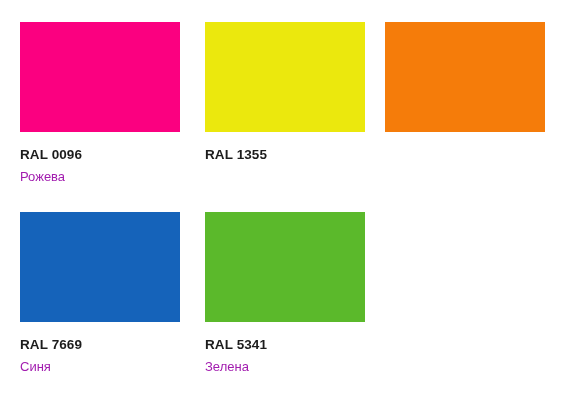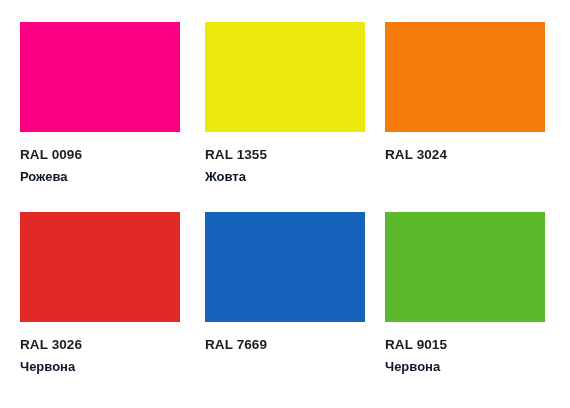--- a/index.html
+++ b/index.html
@@ -47,58 +47,52 @@
     font-weight: bold;
     color: #1c1c1c;
     letter-spacing: 0.1px;
     line-height: 1.1;
     white-space: nowrap;
   }
 
   .swatch-name {
     margin-top: 7px;
     font-size: 13px;
-    font-weight: bold;
-    color: #0f172a;
+    font-weight: normal;
+    color: #a21caf;
     line-height: 1.15;
     white-space: nowrap;
   }
 </style>
 </head>
 <body style="background-color: rgb(255, 255, 255);">
 
 <div class="swatch-board">
 
   <div class="swatch-card">
     <div class="swatch-chip" style="background-color: rgb(251, 0, 128);"></div>
     <div class="swatch-code">RAL 0096</div>
     <div class="swatch-name">Рожева</div>
   </div>
 
   <div class="swatch-card">
     <div class="swatch-chip" style="background-color: rgb(235, 232, 13);"></div>
     <div class="swatch-code">RAL 1355</div>
-    <div class="swatch-name">Жовта</div>
   </div>
 
   <div class="swatch-card">
     <div class="swatch-chip" style="background-color: rgb(245, 124, 10);"></div>
-    <div class="swatch-code">RAL 3024</div>
   </div>
 
-  <div class="swatch-card">
-    <div class="swatch-chip" style="background-color: rgb(225, 42, 38);"></div>
-    <div class="swatch-code">RAL 3026</div>
-    <div class="swatch-name">Червона</div>
-  </div>
 
   <div class="swatch-card">
     <div class="swatch-chip" style="background-color: rgb(21, 99, 186);"></div>
     <div class="swatch-code">RAL 7669</div>
+    <div class="swatch-name">Синя</div>
   </div>
 
   <div class="swatch-card">
     <div class="swatch-chip" style="background-color: rgb(91, 185, 43);"></div>
-    <div class="swatch-code">RAL 9015</div>
-    <div class="swatch-name">Червона</div>
+    <div class="swatch-code">RAL 5341</div>
+    <div class="swatch-name">Зелена</div>
   </div>
 
 </div>
 
 </body></html>

